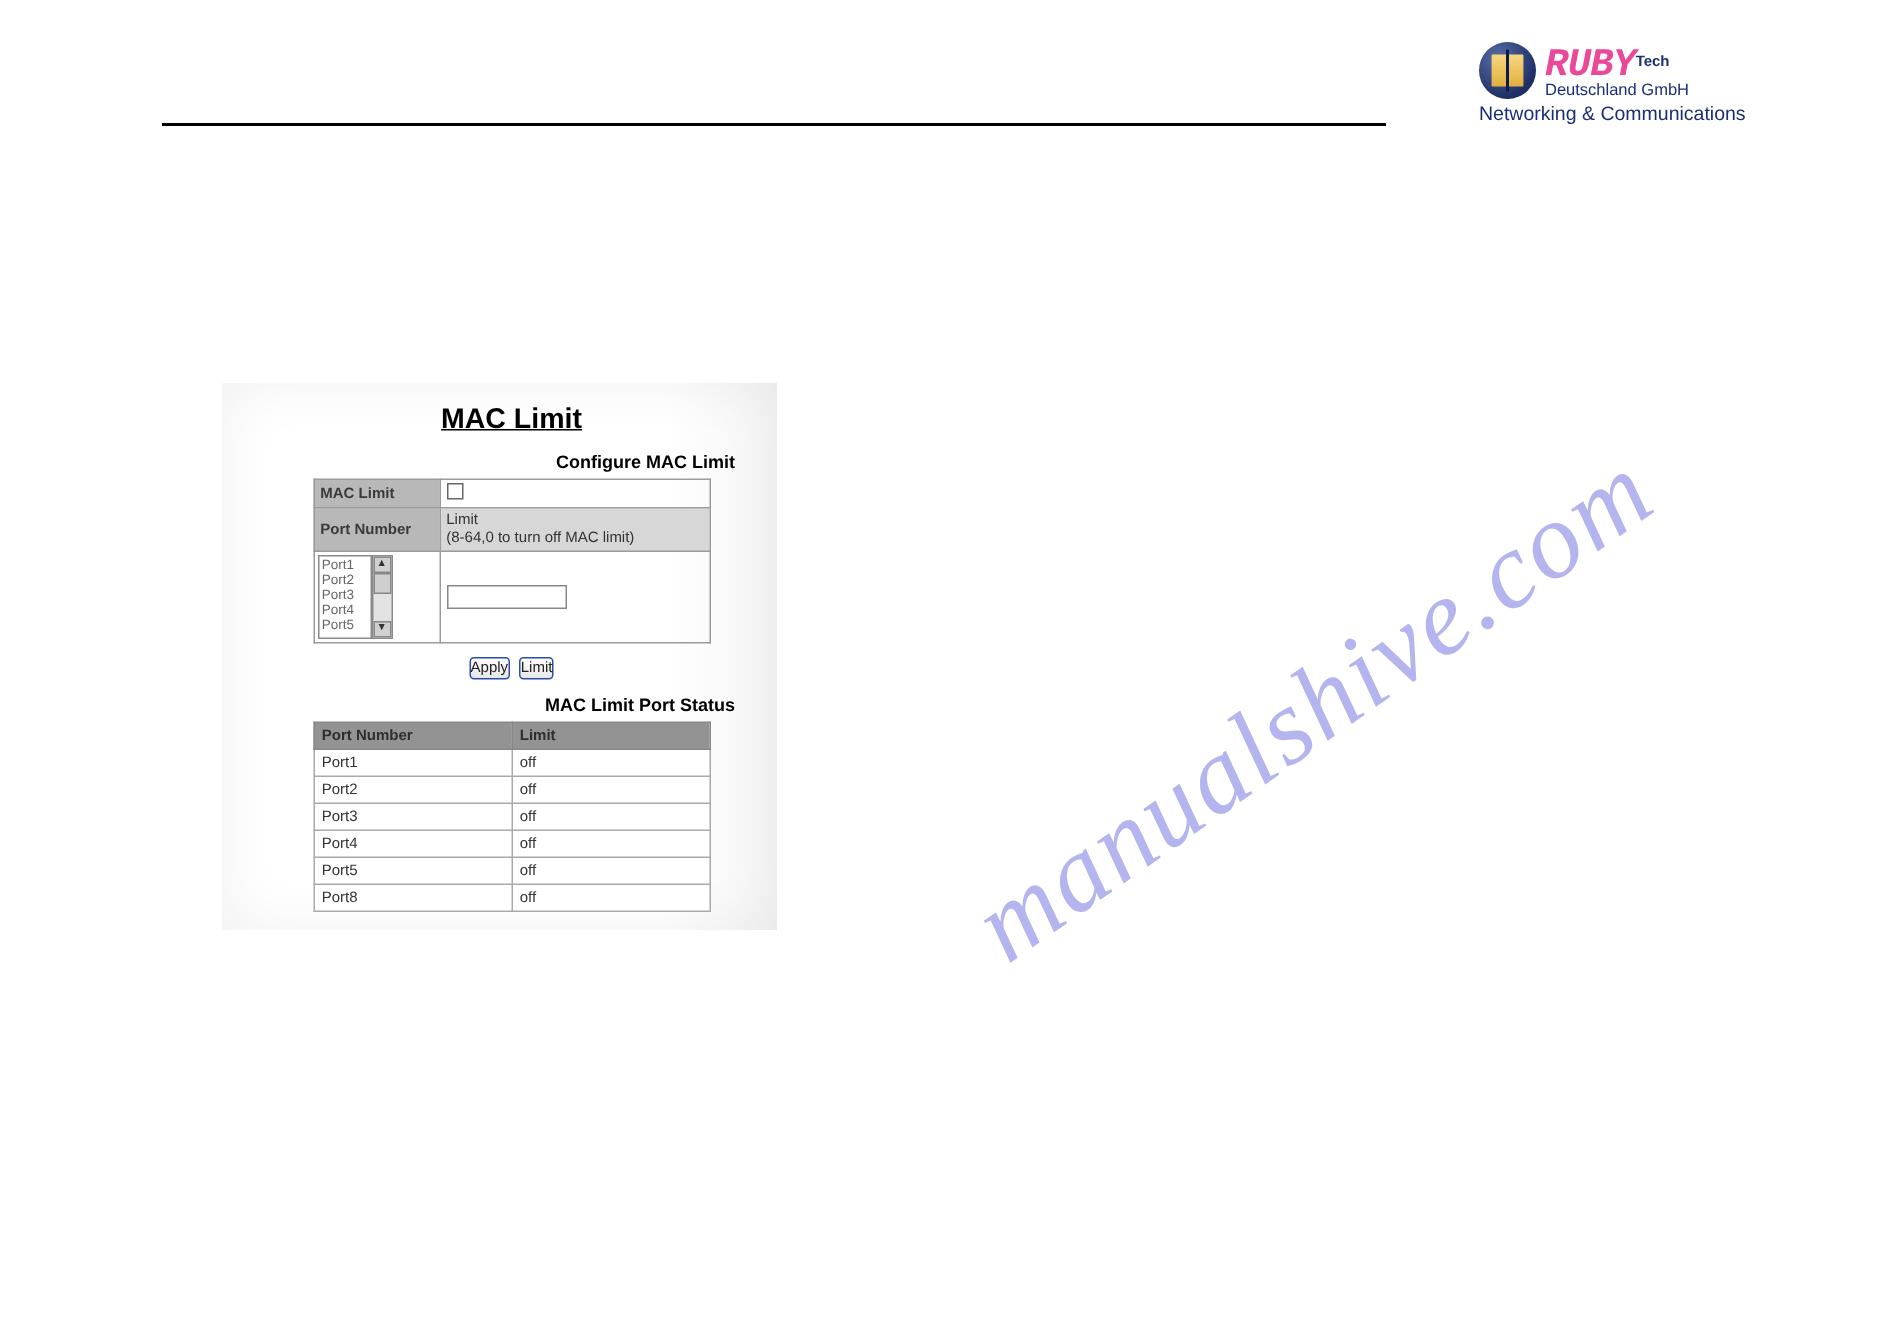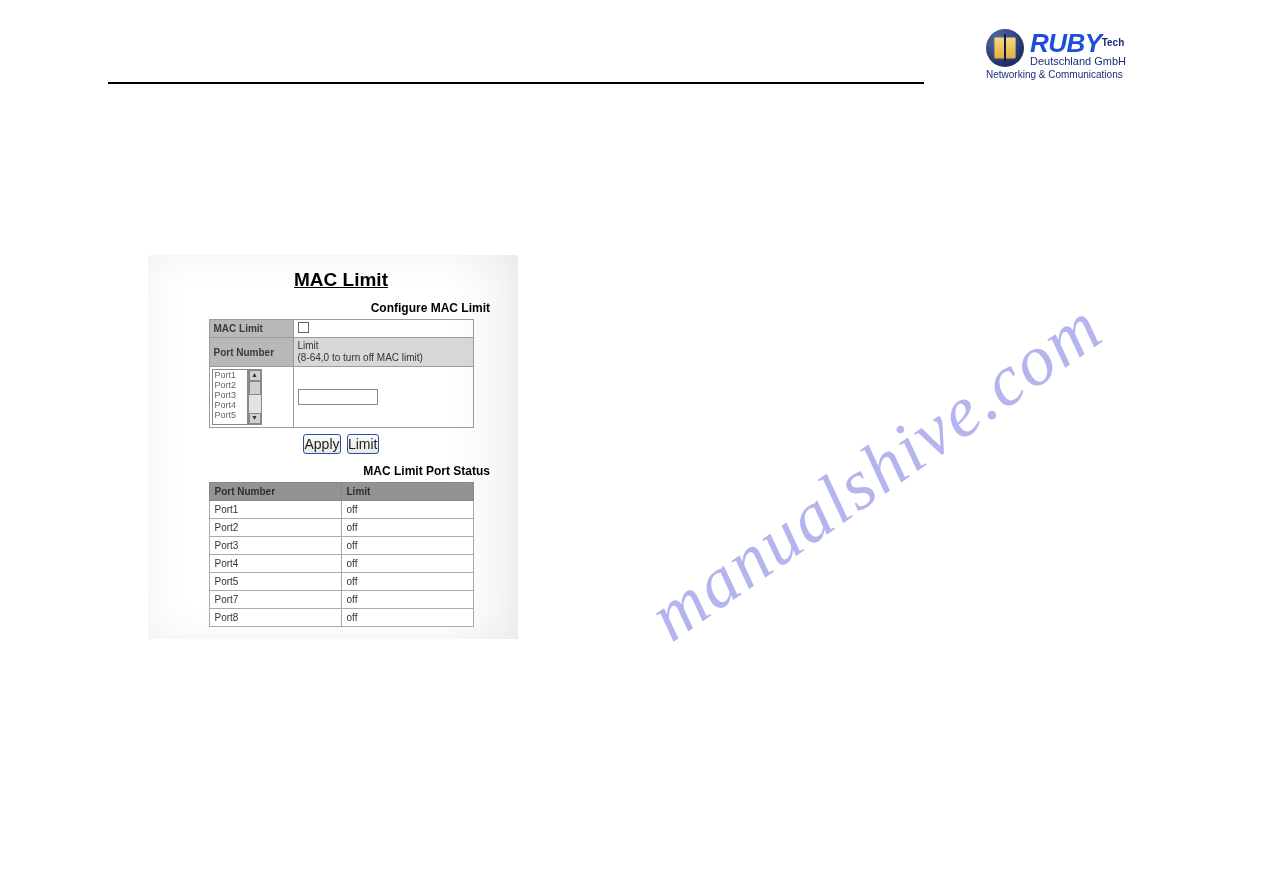--- a/index.html
+++ b/index.html
@@ -51,41 +51,41 @@
   }
   .logo-circle::after {
     content: "";
     position: absolute;
     left: 50%; top: 50%;
     width: 2px; height: 28px;
     background: #0b1a4a;
     transform: translate(-50%, -50%);
   }
   .logo-text-main {
-    font-family: Liberation Sans, sans-serif;
+    font-family: Liberation Mono, monospace;
     font-weight: 900;
     font-size: 26px;
-    color: #1d4ed8;
+    color: #ec4899;
     letter-spacing: -0.5px;
     font-style: italic;
   }
   .logo-tech {
     font-size: 10px;
     font-weight: 700;
     color: #1a2e77;
     vertical-align: super;
   }
   .logo-sub1 {
     font-size: 11px;
     color: #1a2e77;
     text-align: left;
     margin-top: -4px;
   }
   .logo-sub2 {
-    font-size: 10px;
+    font-size: 13px;
     color: #1a2e77;
     text-align: left;
     margin-top: 2px;
   }
 
   .watermark {
     position: absolute;
     top: 430px;
     left: 610px;
     font-family: Georgia, 'Times New Roman', serif;
@@ -198,21 +198,21 @@
     border: 1px solid #666;
     background: #fff;
     display: inline-block;
   }
   .btnrow {
     text-align: center;
     margin: 6px 0 10px 0;
   }
   .smbtn {
     display: inline-block;
-    font-size: 14px;
+    font-size: 10px;
     padding: 1px 0;
     border: 1px solid #2b4ea8;
     border-radius: 3px;
     background: linear-gradient(#fdfdfd, #e7e7e7);
     color: #222;
     margin: 0 1px;
     cursor: pointer;
   }
 
   table.status {
@@ -326,22 +326,18 @@
         </tr>
     <tr>
           <td>Port4</td>
           <td>off</td>
         </tr>
     <tr>
           <td>Port5</td>
           <td>off</td>
         </tr>
     <tr>
-          <td>Port7</td>
-          <td>off</td>
-        </tr>
-    <tr>
           <td>Port8</td>
           <td>off</td>
         </tr>
   </tbody>
     </table>
 </div>
 
 </body></html>

